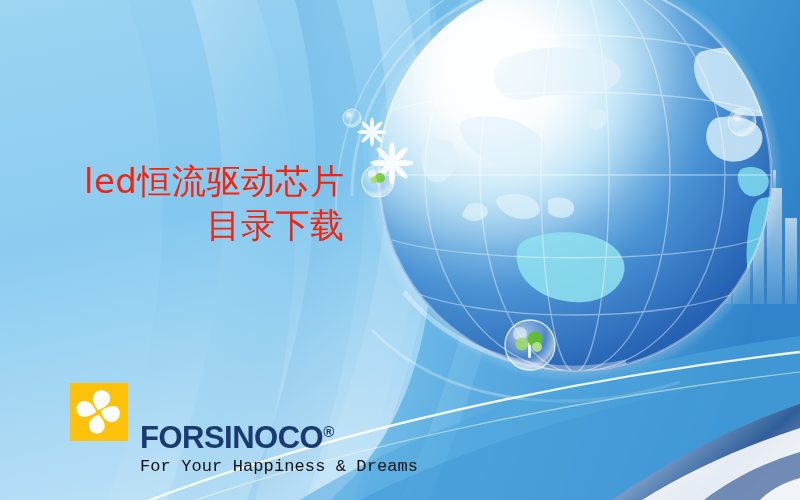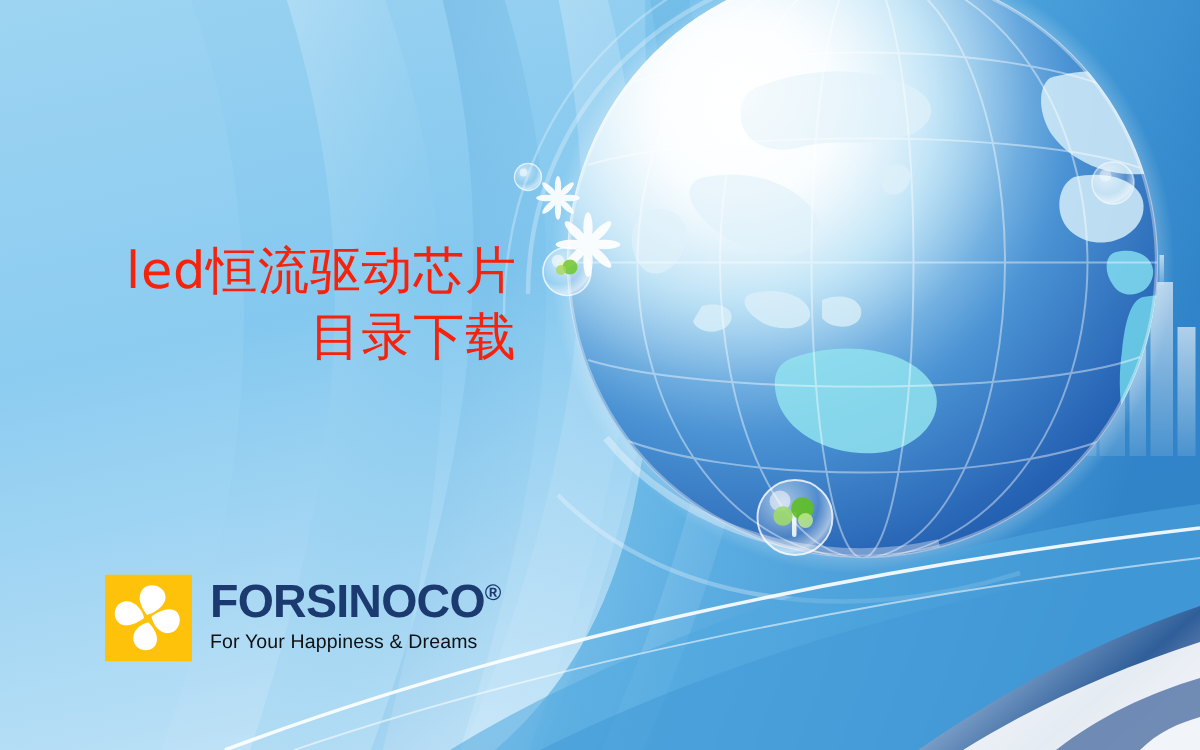--- a/index.html
+++ b/index.html
@@ -54,37 +54,38 @@
     height: 58px;
     position: relative;
     flex: 0 0 auto;
   }
   #logo-text {
     margin-left: 12px;
     display: flex;
     flex-direction: column;
     justify-content: center;
     padding-top: 2px;
+    margin-top: 37px;
   }
   #logo-wordmark {
     font-family: "Liberation Sans", sans-serif;
     font-weight: bold;
     font-size: 31px;
     letter-spacing: -0.5px;
     line-height: 1;
     white-space: nowrap;
   }
   #logo-wordmark .reg {
     font-size: 15px;
     vertical-align: super;
     letter-spacing: 0;
   }
   #logo-tagline {
-    font-family: Liberation Sans, sans-serif;
-    font-size: 13px;
+    font-family: Liberation Mono, monospace;
+    font-size: 17px;
     line-height: 1;
     margin-top: 5px;
     white-space: nowrap;
     letter-spacing: 0.1px;
   }
 </style>
 </head>
 <body>
 
 <div id="banner" style="width: 800px; height: 500px;">

